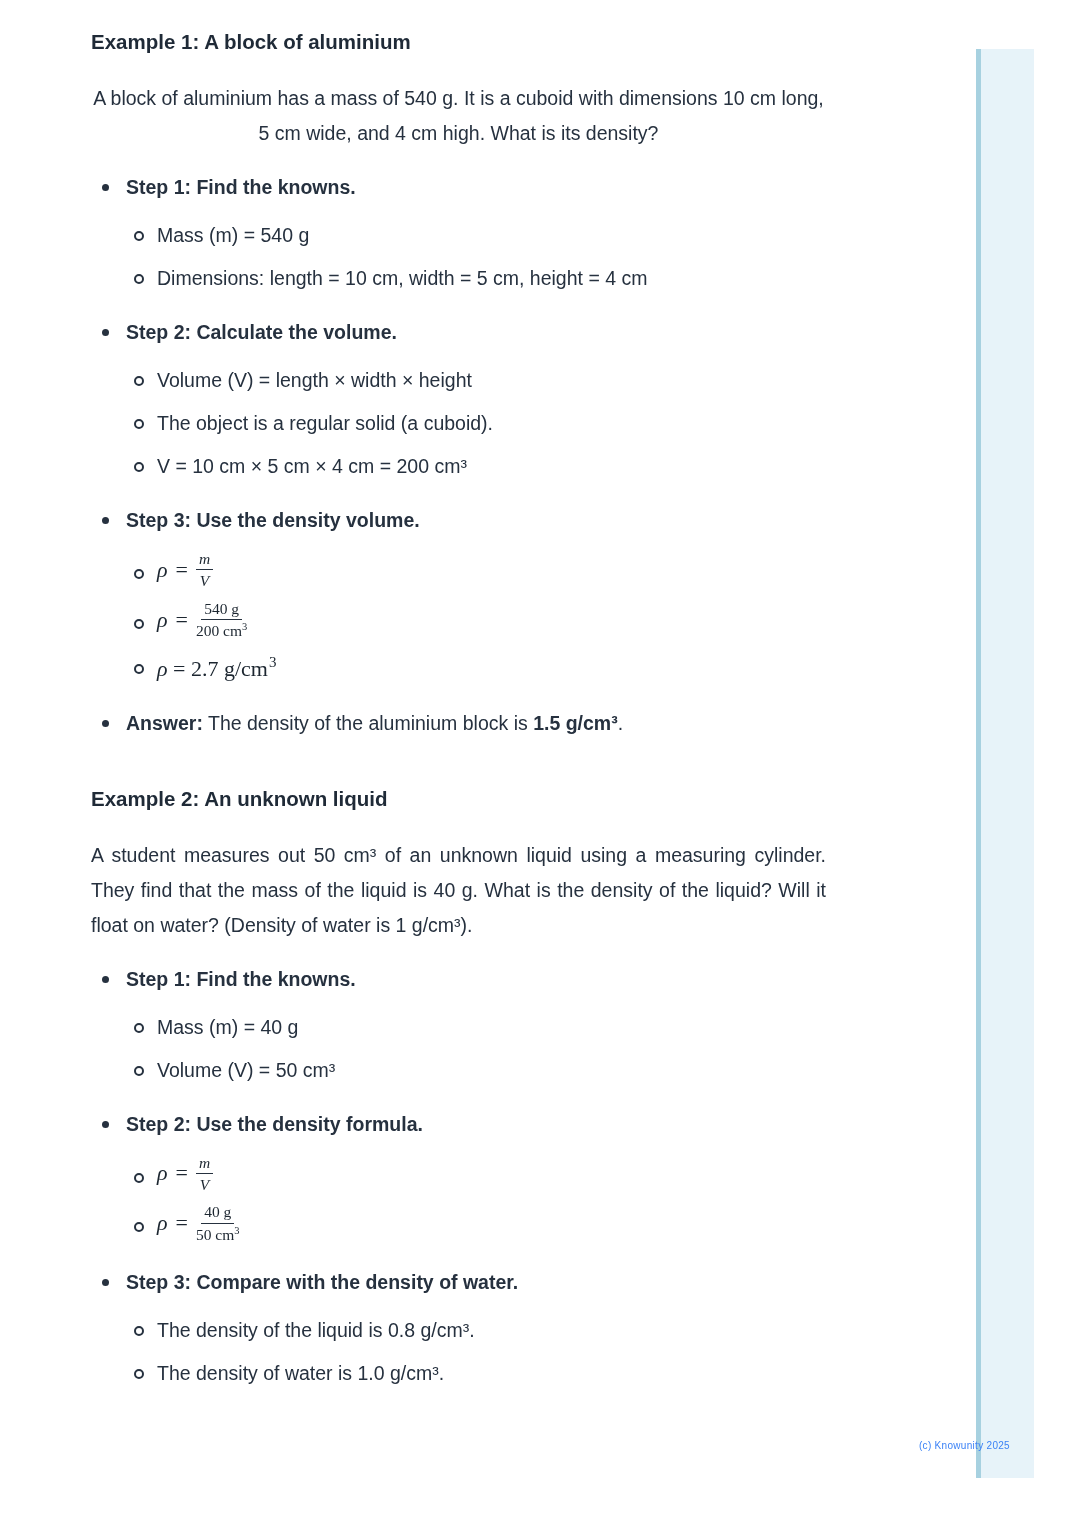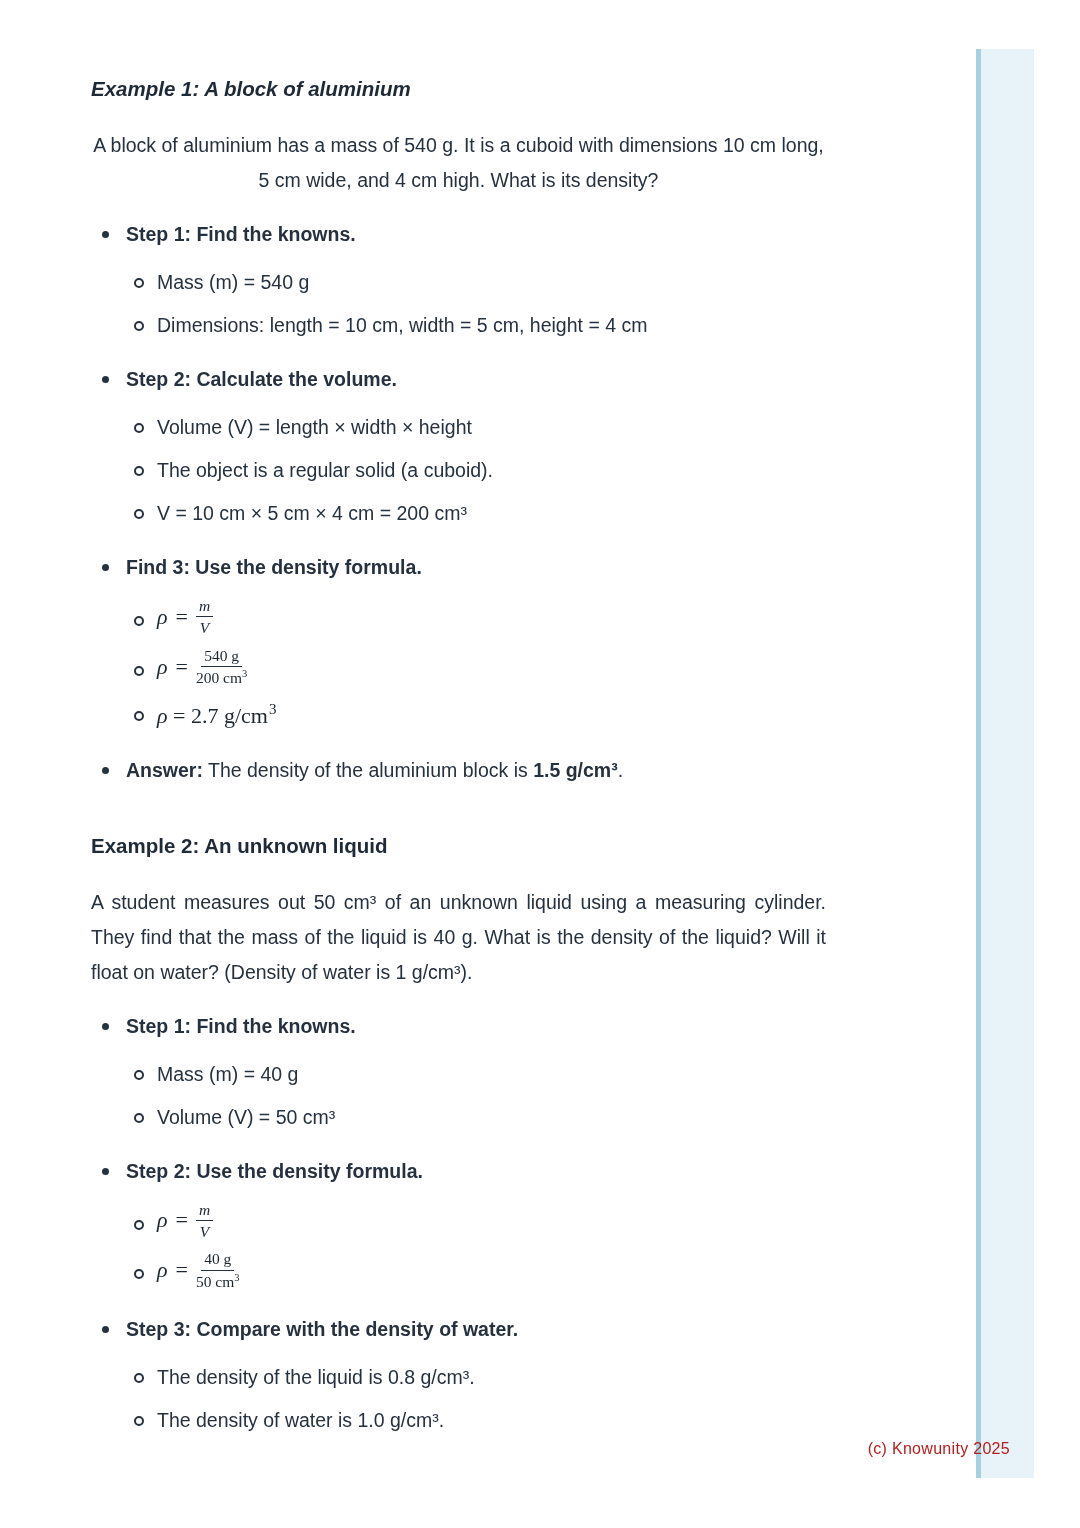--- a/index.html
+++ b/index.html
@@ -20,42 +20,42 @@
     background: #e7f3f9;
     border-left: 5px solid #a7d1e0;
     box-sizing: border-box;
     z-index: 1;
   }
 
   
   .watermark {
     position: absolute;
     top: 1440px; right: 70px;
-    font-size: 16px;
-    color: #b91c1c;
+    font-size: 10px;
+    color: #3b82f6;
     letter-spacing: 0.3px;
     z-index: 2;
   }
 
   
   .content {
     position: absolute;
     left: 91px; top: 0;
     width: 735px;
     z-index: 2;
   }
 
   .ex-title {
     font-size: 20.5px;
     line-height: 27px;
     font-weight: 700;
     color: #1f2a37;
     margin: 44px 0 0 0;
   }
-  .ex-title.first { margin-top: 75px; font-style: italic; }
+  .ex-title.first { margin-top: 28px; }
 
   .intro {
     font-size: 19.5px;
     line-height: 35px;
     margin: 26px 0 0 0;
     text-align: center;
   }
   .justify { text-align: justify; }
 
   ul { list-style: none; margin: 0; padding: 0; }
@@ -155,21 +155,21 @@
       <li>
         <span class="b">Step 2: Calculate the volume.</span>
         <ul class="lvl2">
           <li>Volume (V) = length × width × height</li>
           <li>The object is a regular solid (a cuboid).</li>
           <li>V = 10 cm × 5 cm × 4 cm = 200 cm³</li>
         </ul>
       </li>
 
       <li>
-        <span class="b">Find 3: Use the density formula.</span>
+        <span class="b">Step 3: Use the density volume.</span>
         <ul class="lvl2">
           <li class="has-frac"><span class="math"><span class="mi">ρ</span><span class="meq">=</span><span class="frac">
                   <span class="num mi">m</span>
                   <span class="den mi">V</span>
                 </span></span></li>
           <li class="has-frac"><span class="math"><span class="mi">ρ</span><span class="meq">=</span><span class="frac">
                   <span class="num">540 g</span>
                   <span class="den"><span>200 cm</span><sup>3</sup></span>
                 </span></span></li>
           <li><span class="math"><span class="mi">ρ</span><span> = 2.7 g/cm</span><sup class="msup">3</sup></span></li>

